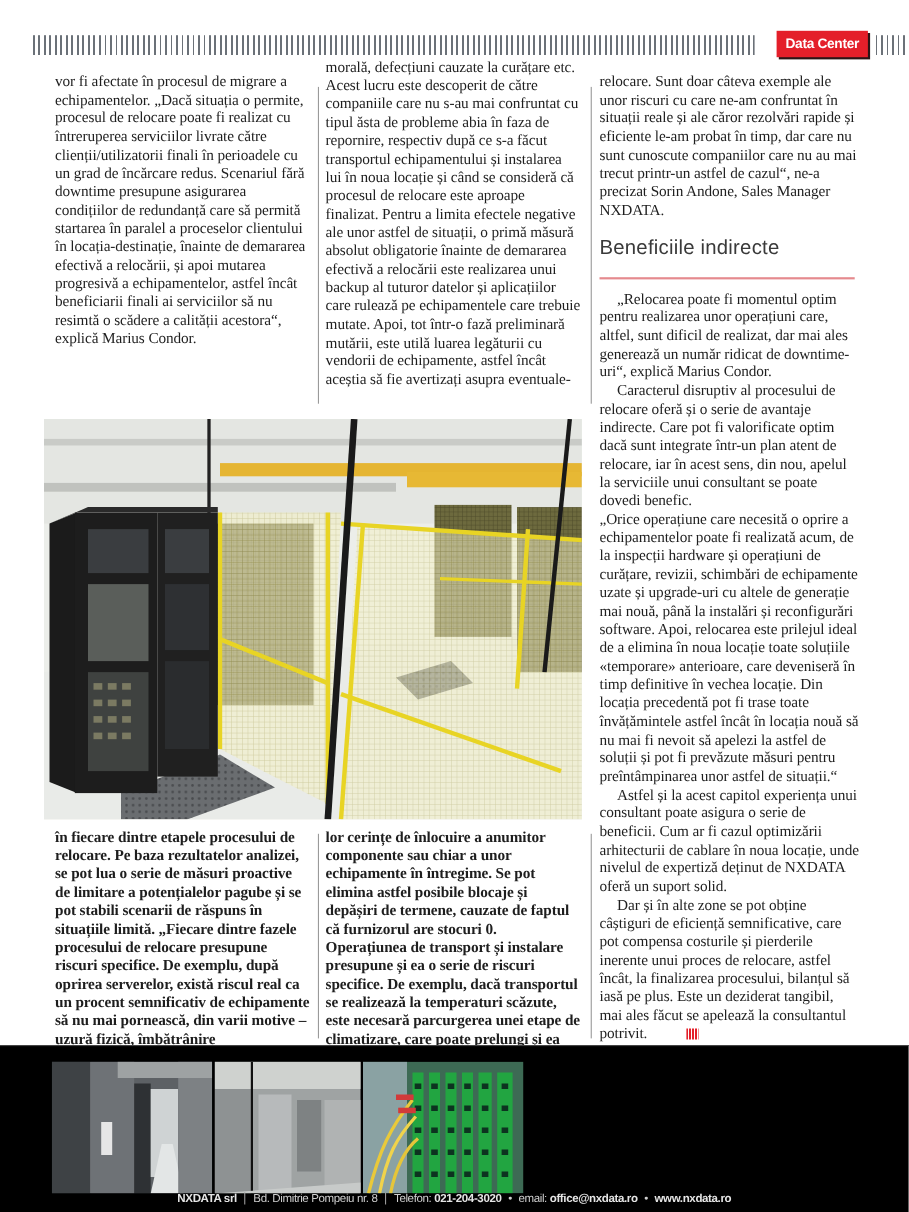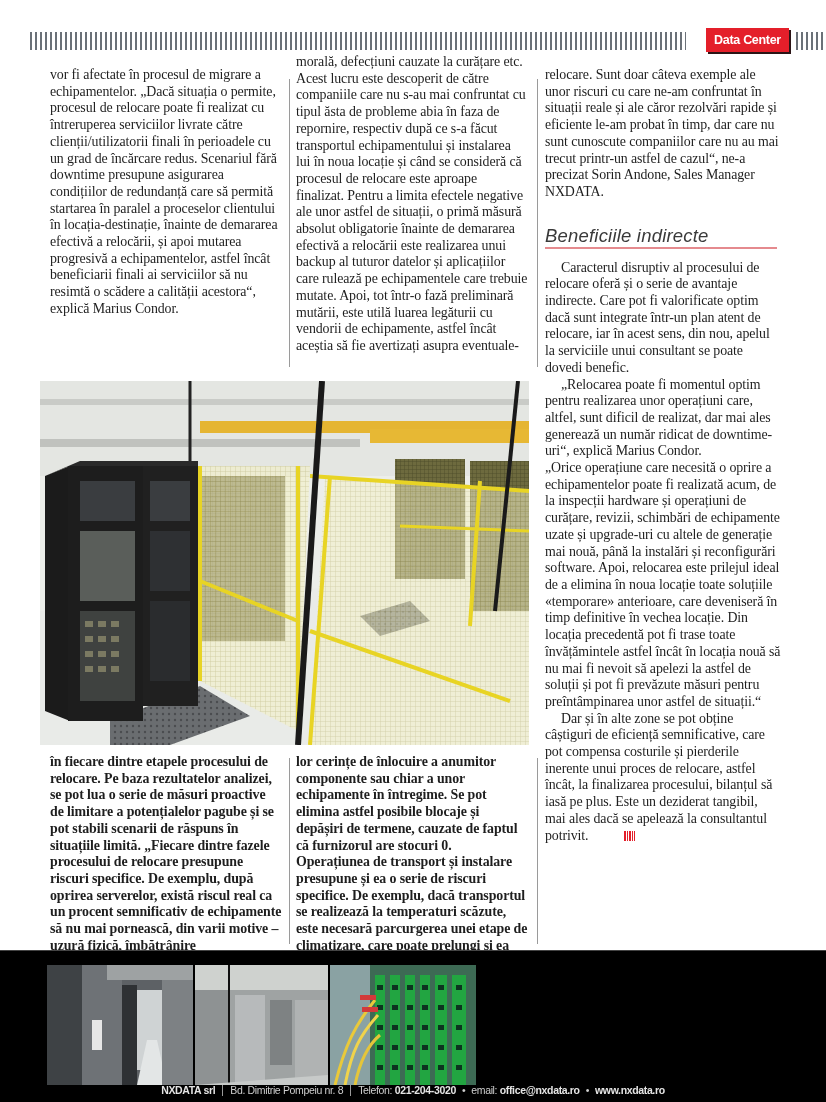--- a/index.html
+++ b/index.html
@@ -30,23 +30,22 @@
   .col p { margin: 0; }
   .col p.indent { text-indent: 16px; }
   .col1-top { left: 50px; top: 67px; width: 232px; }
   .col2-top { left: 296px; top: 54px; width: 232px; }
   .col3 { left: 545px; top: 67px; width: 236px; }
   .col1-bot { left: 50px; top: 754px; width: 232px; font-weight: bold; }
   .col2-bot { left: 296px; top: 754px; width: 232px; font-weight: bold; }
   .divider { position: absolute; width: 1px; background: #9a9a9a; }
   .heading {
     font-family: "Liberation Sans", sans-serif; font-weight: 300; font-size: 18.5px; color: #3a3a3a;
-    border-bottom: 2px solid #e58a8e; padding-bottom: 0px; margin: 24px 0 11px 0; line-height: 22px; width: 232px;
+    border-bottom: 2px solid #e58a8e; padding-bottom: 16px; margin: 13px 0 11px 0; line-height: 22px; width: 232px;
     letter-spacing: 0.2px;
-    font-style: italic;
   }
   .end-mark {
     display: inline-block; width: 11px; height: 10px; margin-left: 36px; vertical-align: -1px;
     background: repeating-linear-gradient(90deg, #e41f2a 0px, #e41f2a 1.5px, transparent 1.5px, transparent 2.6px);
   }
   .photo {
     position: absolute; left: 40px; top: 381px; width: 489px; height: 364px; overflow: hidden;
     background: #efefec;
   }
   .footer { position: absolute; left: 0; top: 950px; width: 826px; height: 152px; background: #000; }
@@ -80,24 +79,25 @@
   <p>vor fi afectate în procesul de migrare a echipamentelor. „Dacă situația o permite, procesul de relocare poate fi realizat cu întreruperea serviciilor livrate către clienții/utilizatorii finali în perioadele cu un grad de încărcare redus. Scenariul fără downtime presupune asigurarea condițiilor de redundanță care să permită startarea în paralel a proceselor clientului în locația-destinație, înainte de demararea efectivă a relocării, și apoi mutarea progresivă a echipamentelor, astfel încât beneficiarii finali ai serviciilor să nu resimtă o scădere a calității acestora“, explică Marius Condor.</p>
 </div>
 
 <div class="col col2-top">
   <p>morală, defecțiuni cauzate la curățare etc. Acest lucru este descoperit de către companiile care nu s-au mai confruntat cu tipul ăsta de probleme abia în faza de repornire, respectiv după ce s-a făcut transportul echipamentului și instalarea lui în noua locație și când se consideră că procesul de relocare este aproape finalizat. Pentru a limita efectele negative ale unor astfel de situații, o primă măsură absolut obligatorie înainte de demararea efectivă a relocării este realizarea unui backup al tuturor datelor și aplicațiilor care rulează pe echipamentele care trebuie mutate. Apoi, tot într-o fază preliminară mutării, este utilă luarea legăturii cu vendorii de echipamente, astfel încât aceștia să fie avertizați asupra eventuale-</p>
 </div>
 
 <div class="col col3">
   <p>relocare. Sunt doar câteva exemple ale unor riscuri cu care ne-am confruntat în situații reale și ale căror rezolvări rapide și eficiente le-am probat în timp, dar care nu sunt cunoscute companiilor care nu au mai trecut printr-un astfel de cazul“, ne-a precizat Sorin Andone, Sales Manager NXDATA.</p>
   <div class="heading">Beneficiile indirecte</div>
+  <p class="indent">„Relocarea poate fi momentul optim pentru realizarea unor operațiuni care, altfel, sunt dificil de realizat, dar mai ales generează un număr ridicat de downtime-uri“, explică Marius Condor.</p>
   <p class="indent">Caracterul disruptiv al procesului de relocare oferă și o serie de avantaje indirecte. Care pot fi valorificate optim dacă sunt integrate într-un plan atent de relocare, iar în acest sens, din nou, apelul la serviciile unui consultant se poate dovedi benefic.</p>
-  <p class="indent">„Relocarea poate fi momentul optim pentru realizarea unor operațiuni care, altfel, sunt dificil de realizat, dar mai ales generează un număr ridicat de downtime-uri“, explică Marius Condor.</p>
   <p>„Orice operațiune care necesită o oprire a echipamentelor poate fi realizată acum, de la inspecții hardware și operațiuni de curățare, revizii, schimbări de echipamente uzate și upgrade-uri cu altele de generație mai nouă, până la instalări și reconfigurări software. Apoi, relocarea este prilejul ideal de a elimina în noua locație toate soluțiile «temporare» anterioare, care deveniseră în timp definitive în vechea locație. Din locația precedentă pot fi trase toate învățămintele astfel încât în locația nouă să nu mai fi nevoit să apelezi la astfel de soluții și pot fi prevăzute măsuri pentru preîntâmpinarea unor astfel de situații.“</p>
-  <p class="indent"><span>Dar și în alte zone se pot obține câștiguri de eficiență semnificative, care pot compensa costurile și pierderile inerente unui proces de relocare, astfel încât, la finalizarea procesului, bilanțul să iasă pe plus. Este un deziderat tangibil, mai ales dacă se apelează la consultantul potrivit.</span><span class="end-mark"></span></p>
+  <p class="indent">Astfel și la acest capitol experiența unui consultant poate asigura o serie de beneficii. Cum ar fi cazul optimizării arhitecturii de cablare în noua locație, unde nivelul de expertiză deținut de NXDATA oferă un suport solid.</p>
+  <p class="indent"><span>Dar și în alte zone se pot obține câștiguri de eficiență semnificative, care pot compensa costurile și pierderile inerente unui proces de relocare, astfel încât, la finalizarea procesului, bilanțul să iasă pe plus. Este un deziderat tangibil, mai ales făcut se apelează la consultantul potrivit.</span><span class="end-mark"></span></p>
 </div>
 
 <div class="photo">
   <svg width="489" height="364" viewBox="0 0 489 364">
     <defs>
       <pattern id="mesh" width="5" height="5" patternUnits="userSpaceOnUse">
         <rect width="5" height="5" fill="#f3f0c6"></rect>
         <path d="M0 0H5M0 0V5" stroke="#b9b36a" stroke-width="0.8"></path>
       </pattern>
       <pattern id="mesh2" width="4" height="4" patternUnits="userSpaceOnUse">

